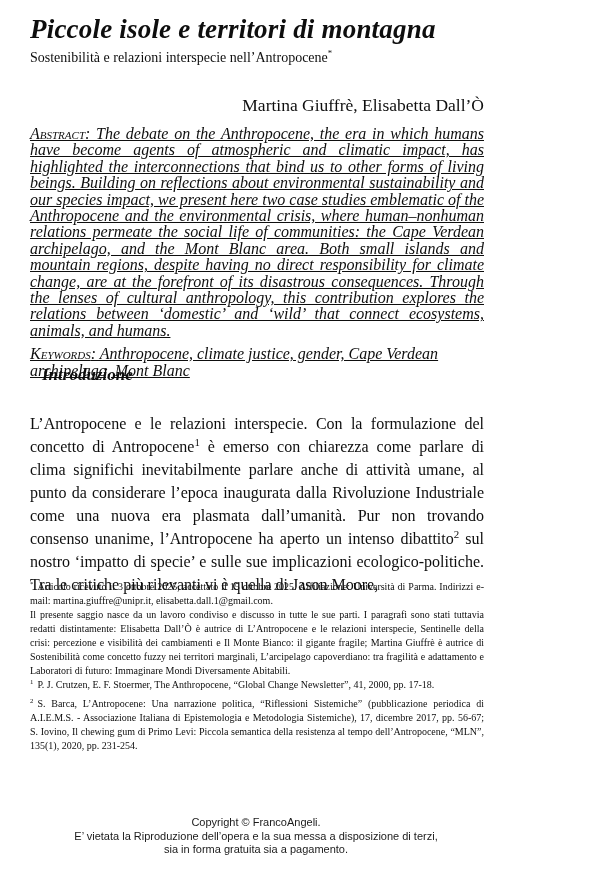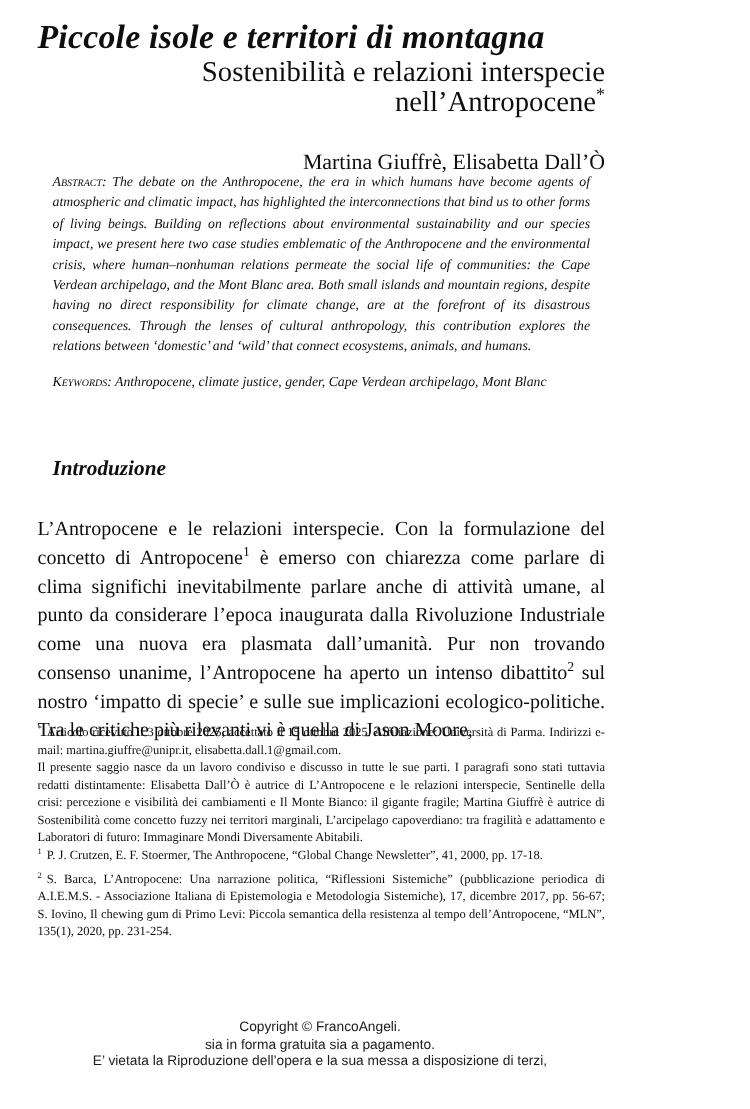--- a/index.html
+++ b/index.html
@@ -19,40 +19,40 @@
   .title {
     margin: 0;
     font-size: 27px;
     line-height: 34px;
     font-weight: bold;
     font-style: italic;
     letter-spacing: 0.2px;
   }
   .subtitle {
     margin: 0;
-    font-size: 23px;
+    font-size: 14px;
     line-height: 24px;
-    text-align: right;
   }
   .subtitle sup { font-size: 62%; line-height: 0; }
   .authors {
     margin-top: 24px;
     text-align: right;
     font-size: 17.5px;
     line-height: 22px;
   }
 
   
   .abstract-block { top: 126px; }
   .abstract, .keywords {
-    margin: 12px;
+    margin: 0;
     font-style: italic;
-    font-size: 11px;
+    font-size: 16px;
     line-height: 16.4px;
     text-align: justify;
+    text-decoration: underline;
   }
   .keywords { margin-top: 7px; text-align: left; }
   .sc { font-variant: small-caps; }
 
   
   .intro-block { top: 352px; }
   .section-heading {
     margin: 12px;
     font-size: 17px;
     line-height: 22px;
@@ -116,17 +116,17 @@
 
   <section class="col footnotes">
     <p class="footnote"><sup class="fn-marker">*</sup><span class="fn-body"><span>Articolo ricevuto il 3 ottobre 2025, accettato il 15 ottobre 2025. Affiliazione: Università di Parma. Indirizzi e-mail: martina.giuffre@unipr.it, elisabetta.dall.1@gmail.com.</span></span></p>
     <p class="footnote"><sup class="fn-marker"></sup><span class="fn-body"><span>Il presente saggio nasce da un lavoro condiviso e discusso in tutte le sue parti. I paragrafi sono stati tuttavia redatti distintamente: Elisabetta Dall’Ò è autrice di </span><span class="it">L’Antropocene e le relazioni interspecie, Sentinelle della crisi: percezione e visibilità dei cambiamenti</span><span> e </span><span class="it">Il Monte Bianco: il gigante fragile</span><span>; Martina Giuffrè è autrice di </span><span class="it">Sostenibilità come concetto fuzzy nei territori marginali, L’arcipelago capoverdiano: tra fragilità e adattamento</span><span> e </span><span class="it">Laboratori di futuro: Immaginare Mondi Diversamente Abitabili</span><span>.</span></span></p>
     <p class="footnote"><sup class="fn-marker">1</sup><span class="fn-body"><span>P. J. Crutzen, E. F. Stoermer, </span><span class="it">The Anthropocene</span><span>, “Global Change Newsletter”, 41, 2000, pp. 17-18.</span></span></p>
     <p class="footnote"><sup class="fn-marker">2</sup><span class="fn-body"><span>S. Barca, L’Antropocene: Una narrazione politica, “Riflessioni Sistemiche” (pubblicazione periodica di A.I.E.M.S. - Associazione Italiana di Epistemologia e Metodologia Sistemiche), 17, dicembre 2017, pp. 56-67; S. Iovino, </span><span class="it">Il chewing gum di Primo Levi: Piccola semantica della resistenza al tempo dell’Antropocene</span><span>, “MLN”, 135(1), 2020, pp. 231-254.</span></span></p>
   </section>
 
   <footer class="copyright">
     <div>Copyright © FrancoAngeli.</div>
+    <div>E’ vietata la Riproduzione dell’opera e la sua messa a disposizione di terzi,</div>
     <div>sia in forma gratuita sia a pagamento.</div>
-    <div>E’ vietata la Riproduzione dell’opera e la sua messa a disposizione di terzi,</div>
   </footer>
 
 </div>
 
 </body></html>

